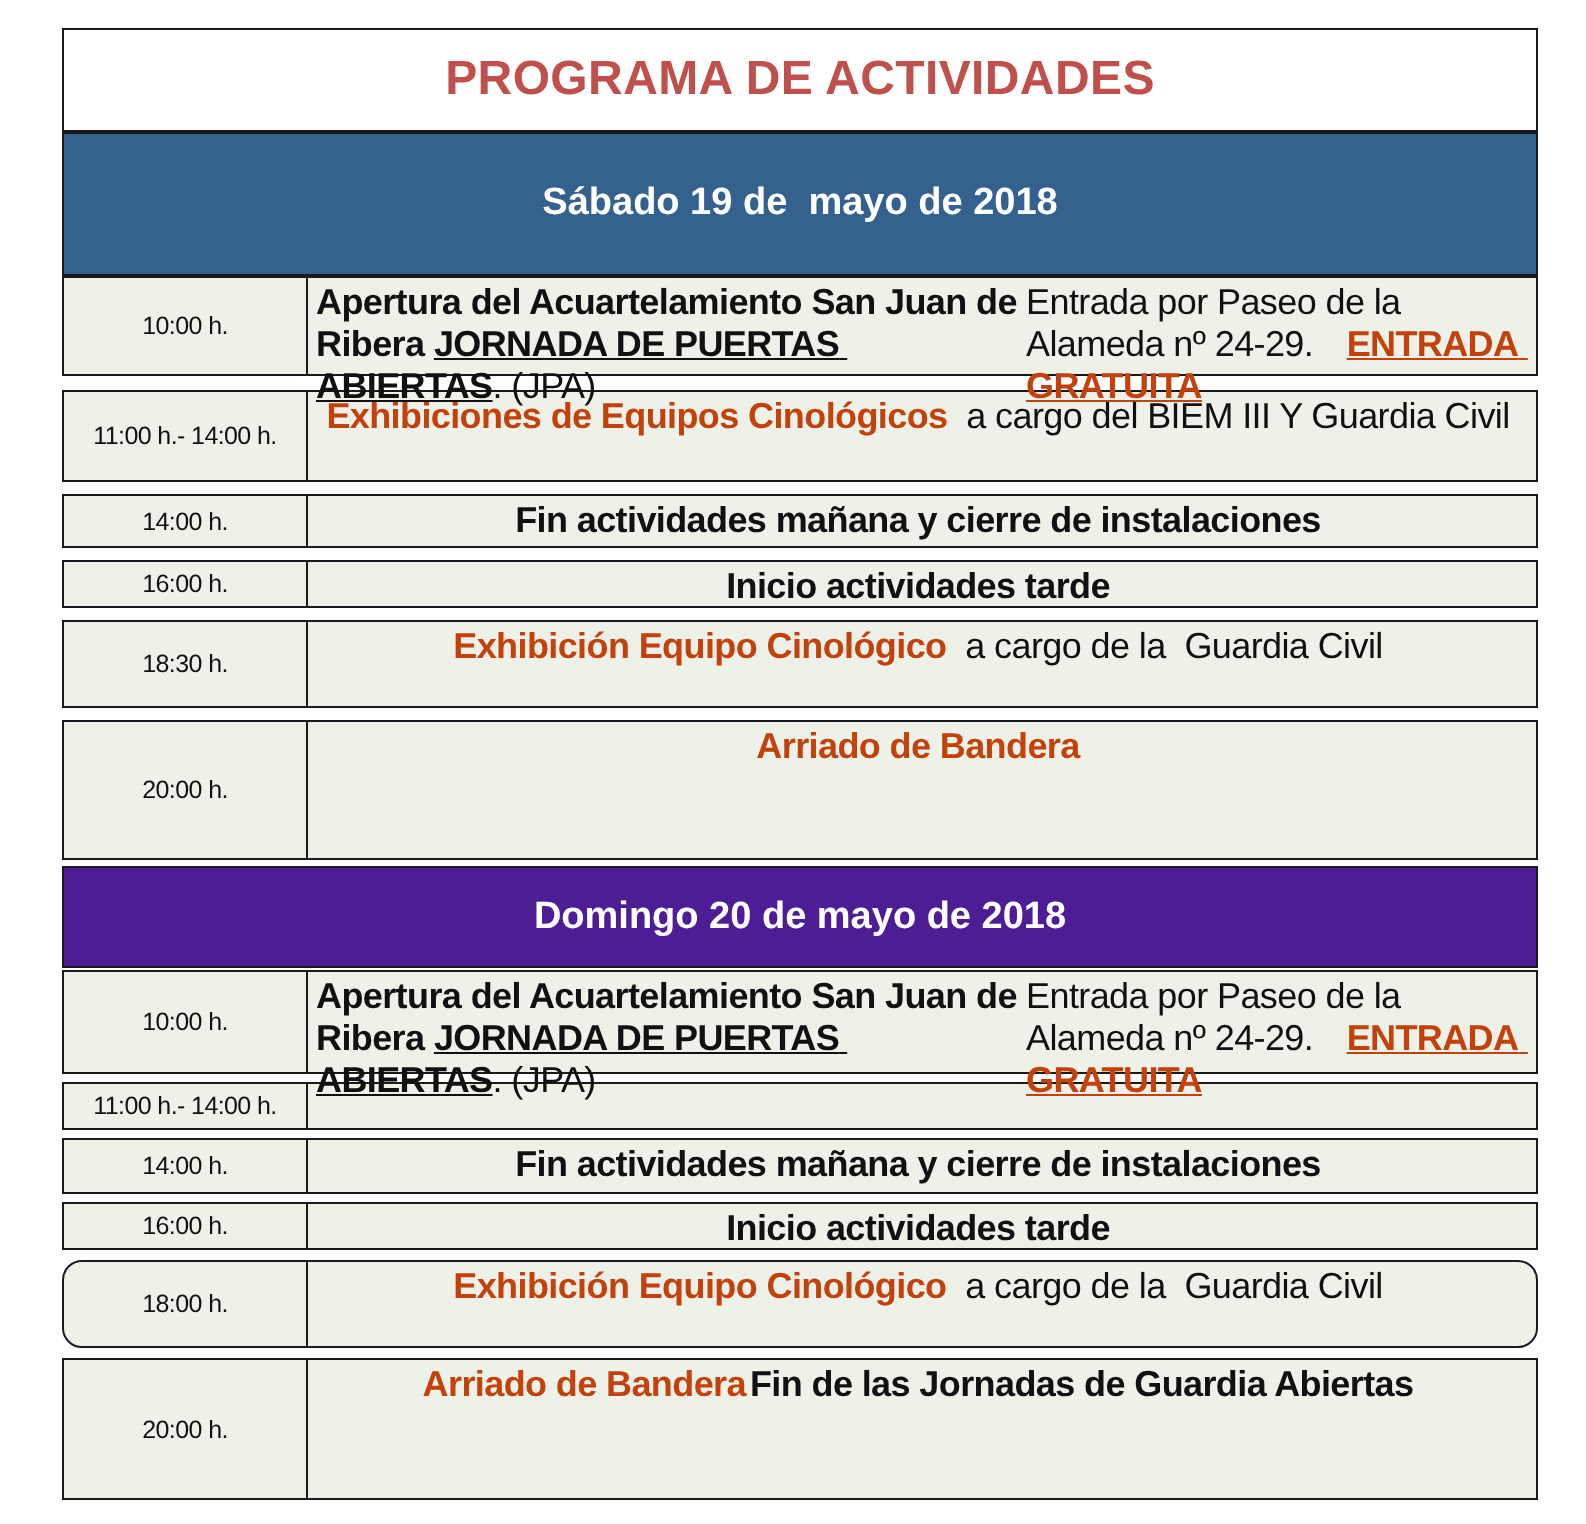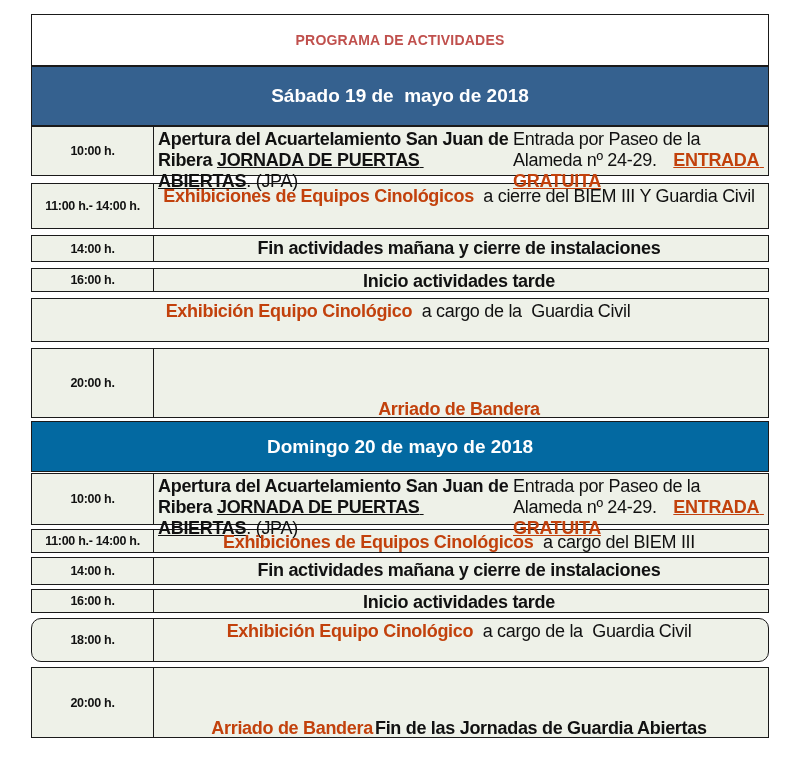--- a/index.html
+++ b/index.html
@@ -28,73 +28,73 @@
   .title-row {
     height: 52px;
     background: #ffffff;
     display: flex;
     align-items: center;
     justify-content: center;
   }
   .title-row .title-text {
     color: #C0504D;
     font-weight: bold;
-    font-size: 14px;
+    font-size: 24px;
     letter-spacing: 0.2px;
     white-space: pre;
   }
 
   .day-header {
-    height: 60px;
+    height: 72px;
     display: flex;
     align-items: center;
     justify-content: center;
     color: #ffffff;
     font-weight: bold;
     font-size: 19px;
     white-space: pre;
   }
   .day-blue  { background: #35618F; }
-  .day-olive { background: #0369a1; height: 51px; }
+  .day-olive { background: #4c1d95; height: 51px; }
 
   .row {
     display: flex;
     background: #EEF1E8;
     border: 1px solid #1a1a1a;
   }
 
   .time {
     width: 122px;
     flex: 0 0 122px;
     border-right: 1px solid #1a1a1a;
     display: flex;
     align-items: center;
     justify-content: center;
-    font-weight: bold;
+    font-weight: normal;
     font-size: 12.5px;
     letter-spacing: -0.3px;
     white-space: nowrap;
     text-align: right;
   }
 
   .desc {
     flex: 1 1 auto;
     display: flex;
     flex-direction: row;
     justify-content: center;
     padding: 2px 8px 6px 4px;
     font-size: 18px;
     letter-spacing: -0.3px;
     line-height: 21px;
   }
   .desc p {
     margin: 0;
     white-space: pre-wrap;
   }
-  .row-xl .desc { gap: 2px; margin-top: 48px; }
+  .row-xl .desc { gap: 2px; }
 
   .b { font-weight: bold; }
   .u { text-decoration: underline; }
   .r { color: #c2410c; font-weight: bold; }
   .g { color: #c2410c; font-weight: bold; text-decoration: underline; margin-left: 12px; }
 </style>
 </head>
 <body>
 
 <div class="program-table">
@@ -115,21 +115,21 @@
       <p><span class="b">Apertura del Acuartelamiento San Juan de Ribera </span><span class="b u">JORNADA DE PUERTAS ABIERTAS</span><span>. (JPA)</span></p>
       <p><span>Entrada por Paseo de la Alameda nº 24-29. </span><span class="g">ENTRADA GRATUITA</span></p>
     </div>
   </div>
 
   <div class="row" style="height:46px; margin-top:7px;">
     <div class="time">
       <span>11:00 h.- 14:00 h.</span>
     </div>
     <div class="desc">
-      <p><span class="r">Exhibiciones de Equipos Cinológicos</span><span>  a cierre del BIEM III Y Guardia Civil</span></p>
+      <p><span class="r">Exhibiciones de Equipos Cinológicos</span><span>  a cargo del BIEM III Y Guardia Civil</span></p>
     </div>
   </div>
 
   <div class="row" style="height:27px; margin-top:6px;">
     <div class="time">
       <span>14:00 h.</span>
     </div>
     <div class="desc">
       <p><span class="b">Fin actividades mañana y cierre de instalaciones</span></p>
     </div>
@@ -138,20 +138,23 @@
   <div class="row" style="height:24px; margin-top:6px;">
     <div class="time">
       <span>16:00 h.</span>
     </div>
     <div class="desc">
       <p><span class="b">Inicio actividades tarde</span></p>
     </div>
   </div>
 
   <div class="row" style="height:44px; margin-top:6px;">
+    <div class="time">
+      <span>18:30 h.</span>
+    </div>
     <div class="desc">
       <p><span class="r">Exhibición Equipo Cinológico</span><span>  a cargo de la  Guardia Civil</span></p>
     </div>
   </div>
 
   <div class="row row-xl" style="height:70px; margin-top:6px;">
     <div class="time">
       <span>20:00 h.</span>
     </div>
     <div class="desc">
@@ -170,23 +173,20 @@
     <div class="desc">
       <p><span class="b">Apertura del Acuartelamiento San Juan de Ribera </span><span class="b u">JORNADA DE PUERTAS ABIERTAS</span><span>. (JPA)</span></p>
       <p><span>Entrada por Paseo de la Alameda nº 24-29. </span><span class="g">ENTRADA GRATUITA</span></p>
     </div>
   </div>
 
   <div class="row" style="height:24px; margin-top:4px;">
     <div class="time">
       <span>11:00 h.- 14:00 h.</span>
     </div>
-    <div class="desc">
-      <p><span class="r">Exhibiciones de Equipos Cinológicos</span><span>  a cargo del BIEM III</span></p>
-    </div>
   </div>
 
   <div class="row" style="height:28px; margin-top:4px;">
     <div class="time">
       <span>14:00 h.</span>
     </div>
     <div class="desc">
       <p><span class="b">Fin actividades mañana y cierre de instalaciones</span></p>
     </div>
   </div>

